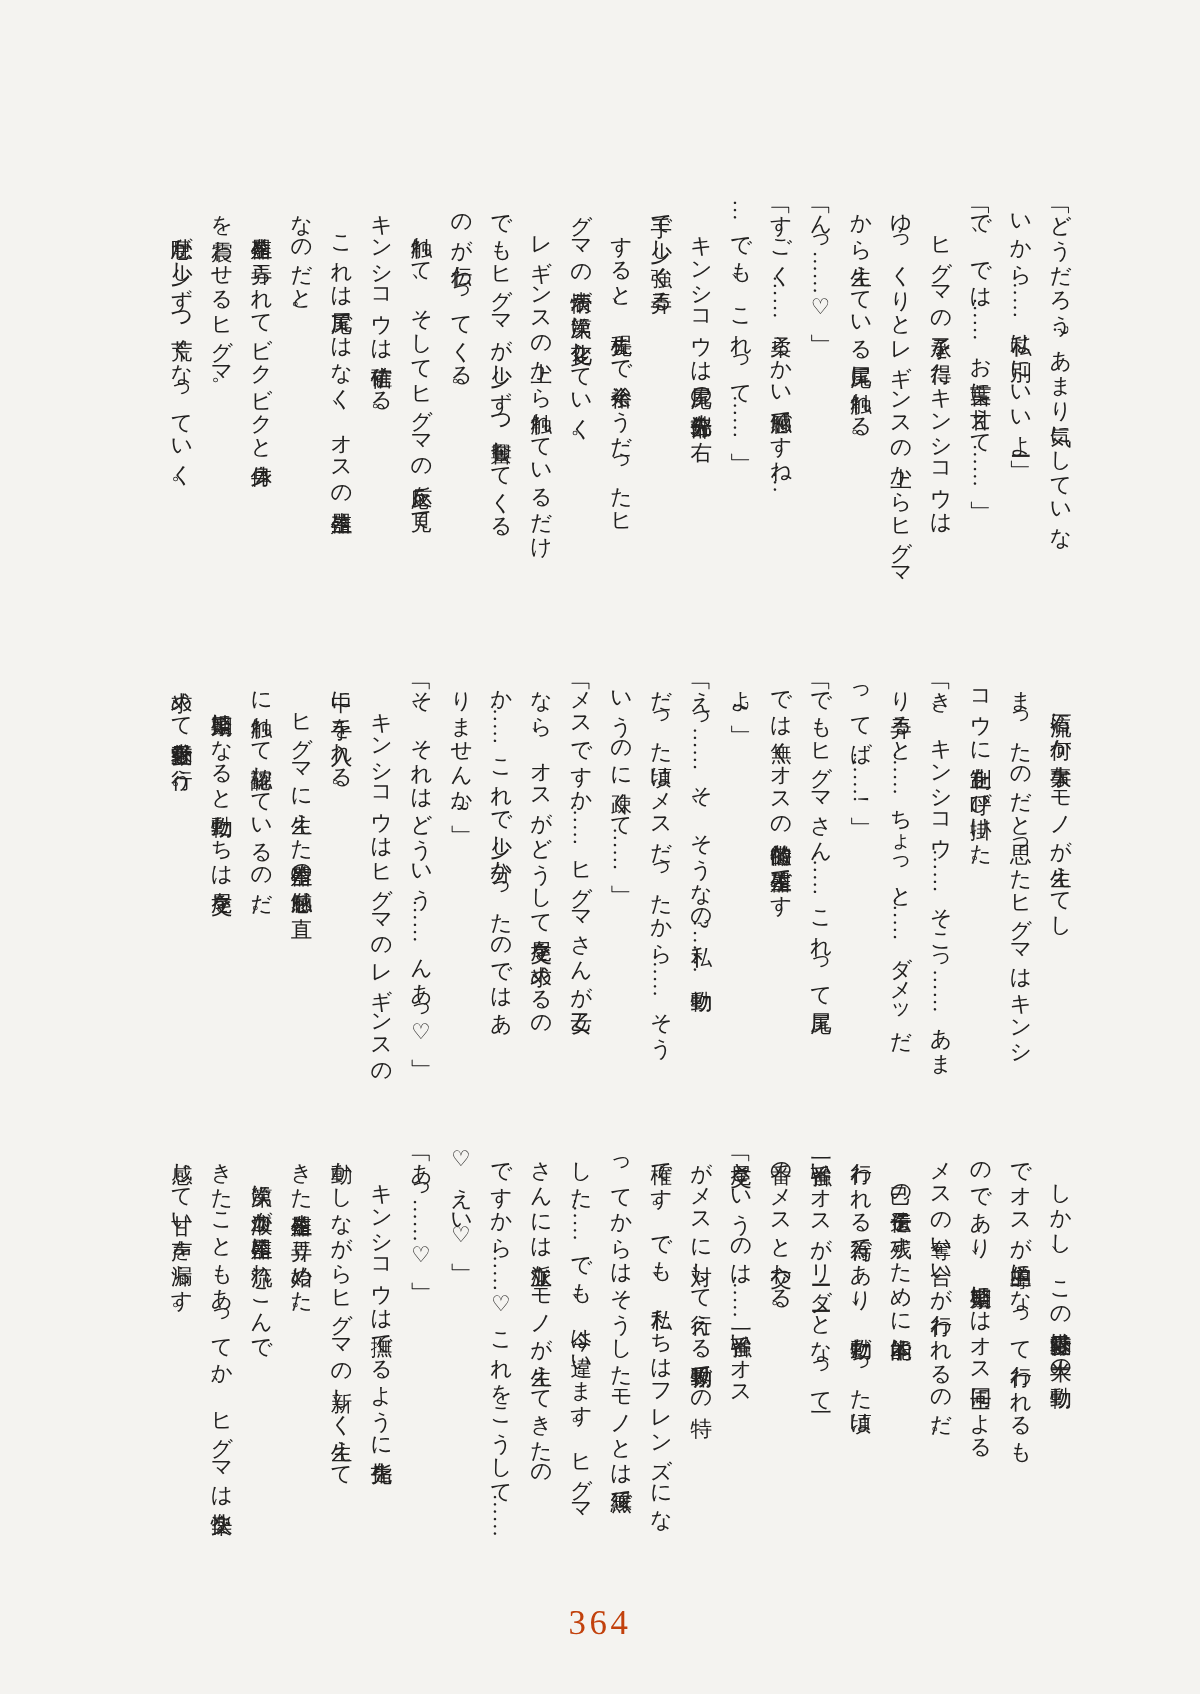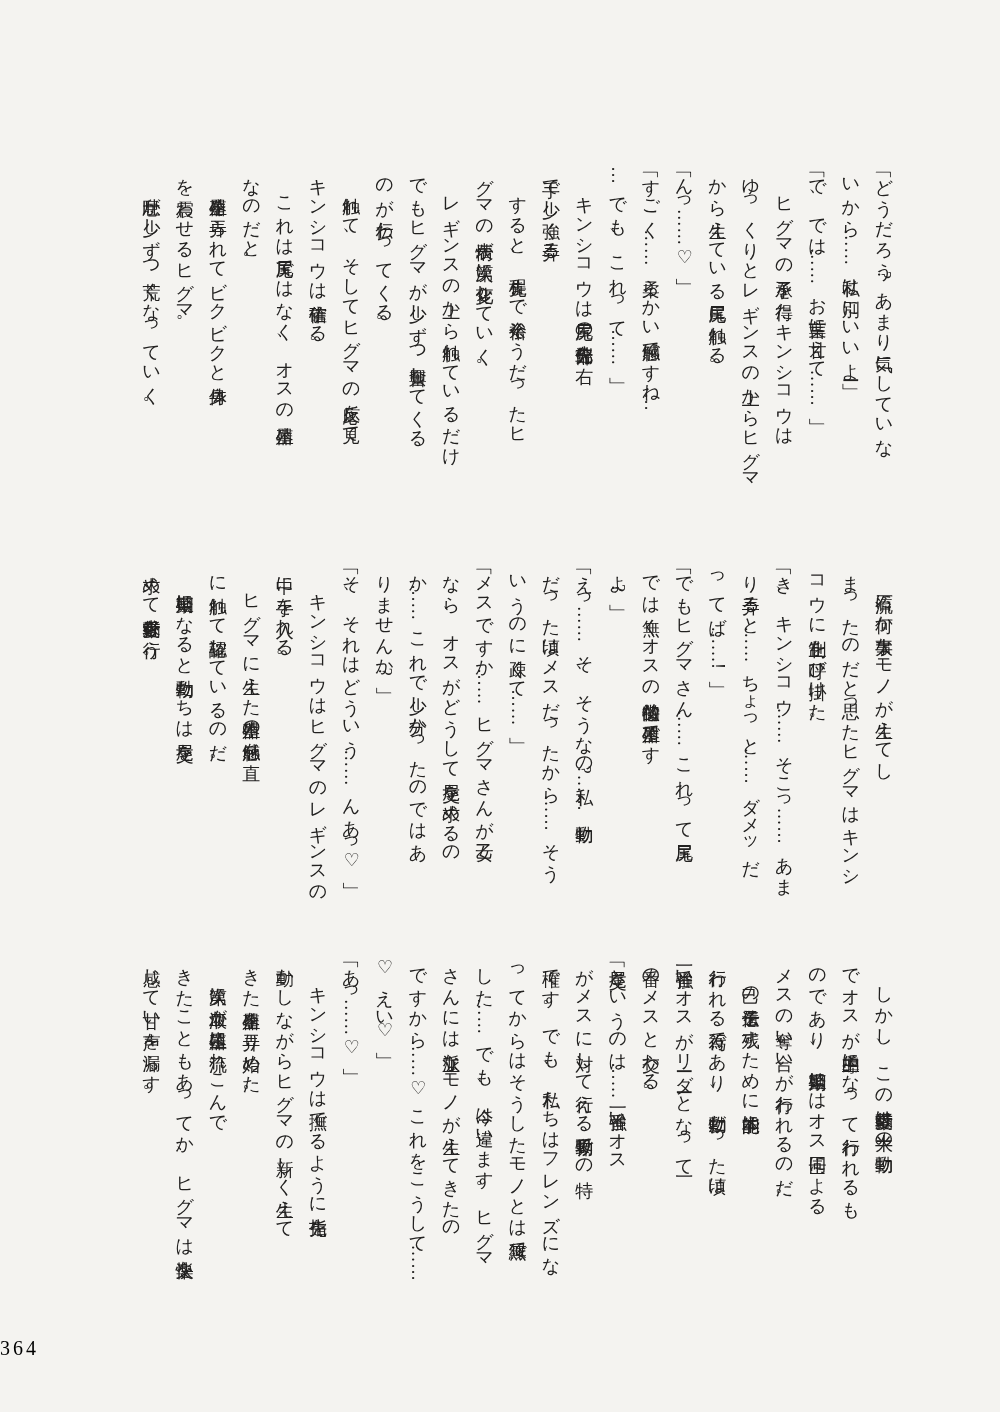--- a/index.html
+++ b/index.html
@@ -38,23 +38,24 @@
     color: #222120;
   }
   .band p.indent {
     text-indent: 18.4px;
   }
   .page-number {
     position: absolute;
     top: 1337px;
     left: 0;
     width: 100%;
-    font-size: 20px;
+    text-align: center;
+    font-size: 29px;
     letter-spacing: 3px;
-    color: #000000;
+    color: #c2410c;
   }
 </style>
 </head>
 <body>
 
 <div class="page">
   <div class="band band-top">
       <p>「どうだろう?あまり気にしていな</p>
       <p>いから……私は別にいいよー」</p>
       <p>「で、では……お言葉に甘えて……」</p>

